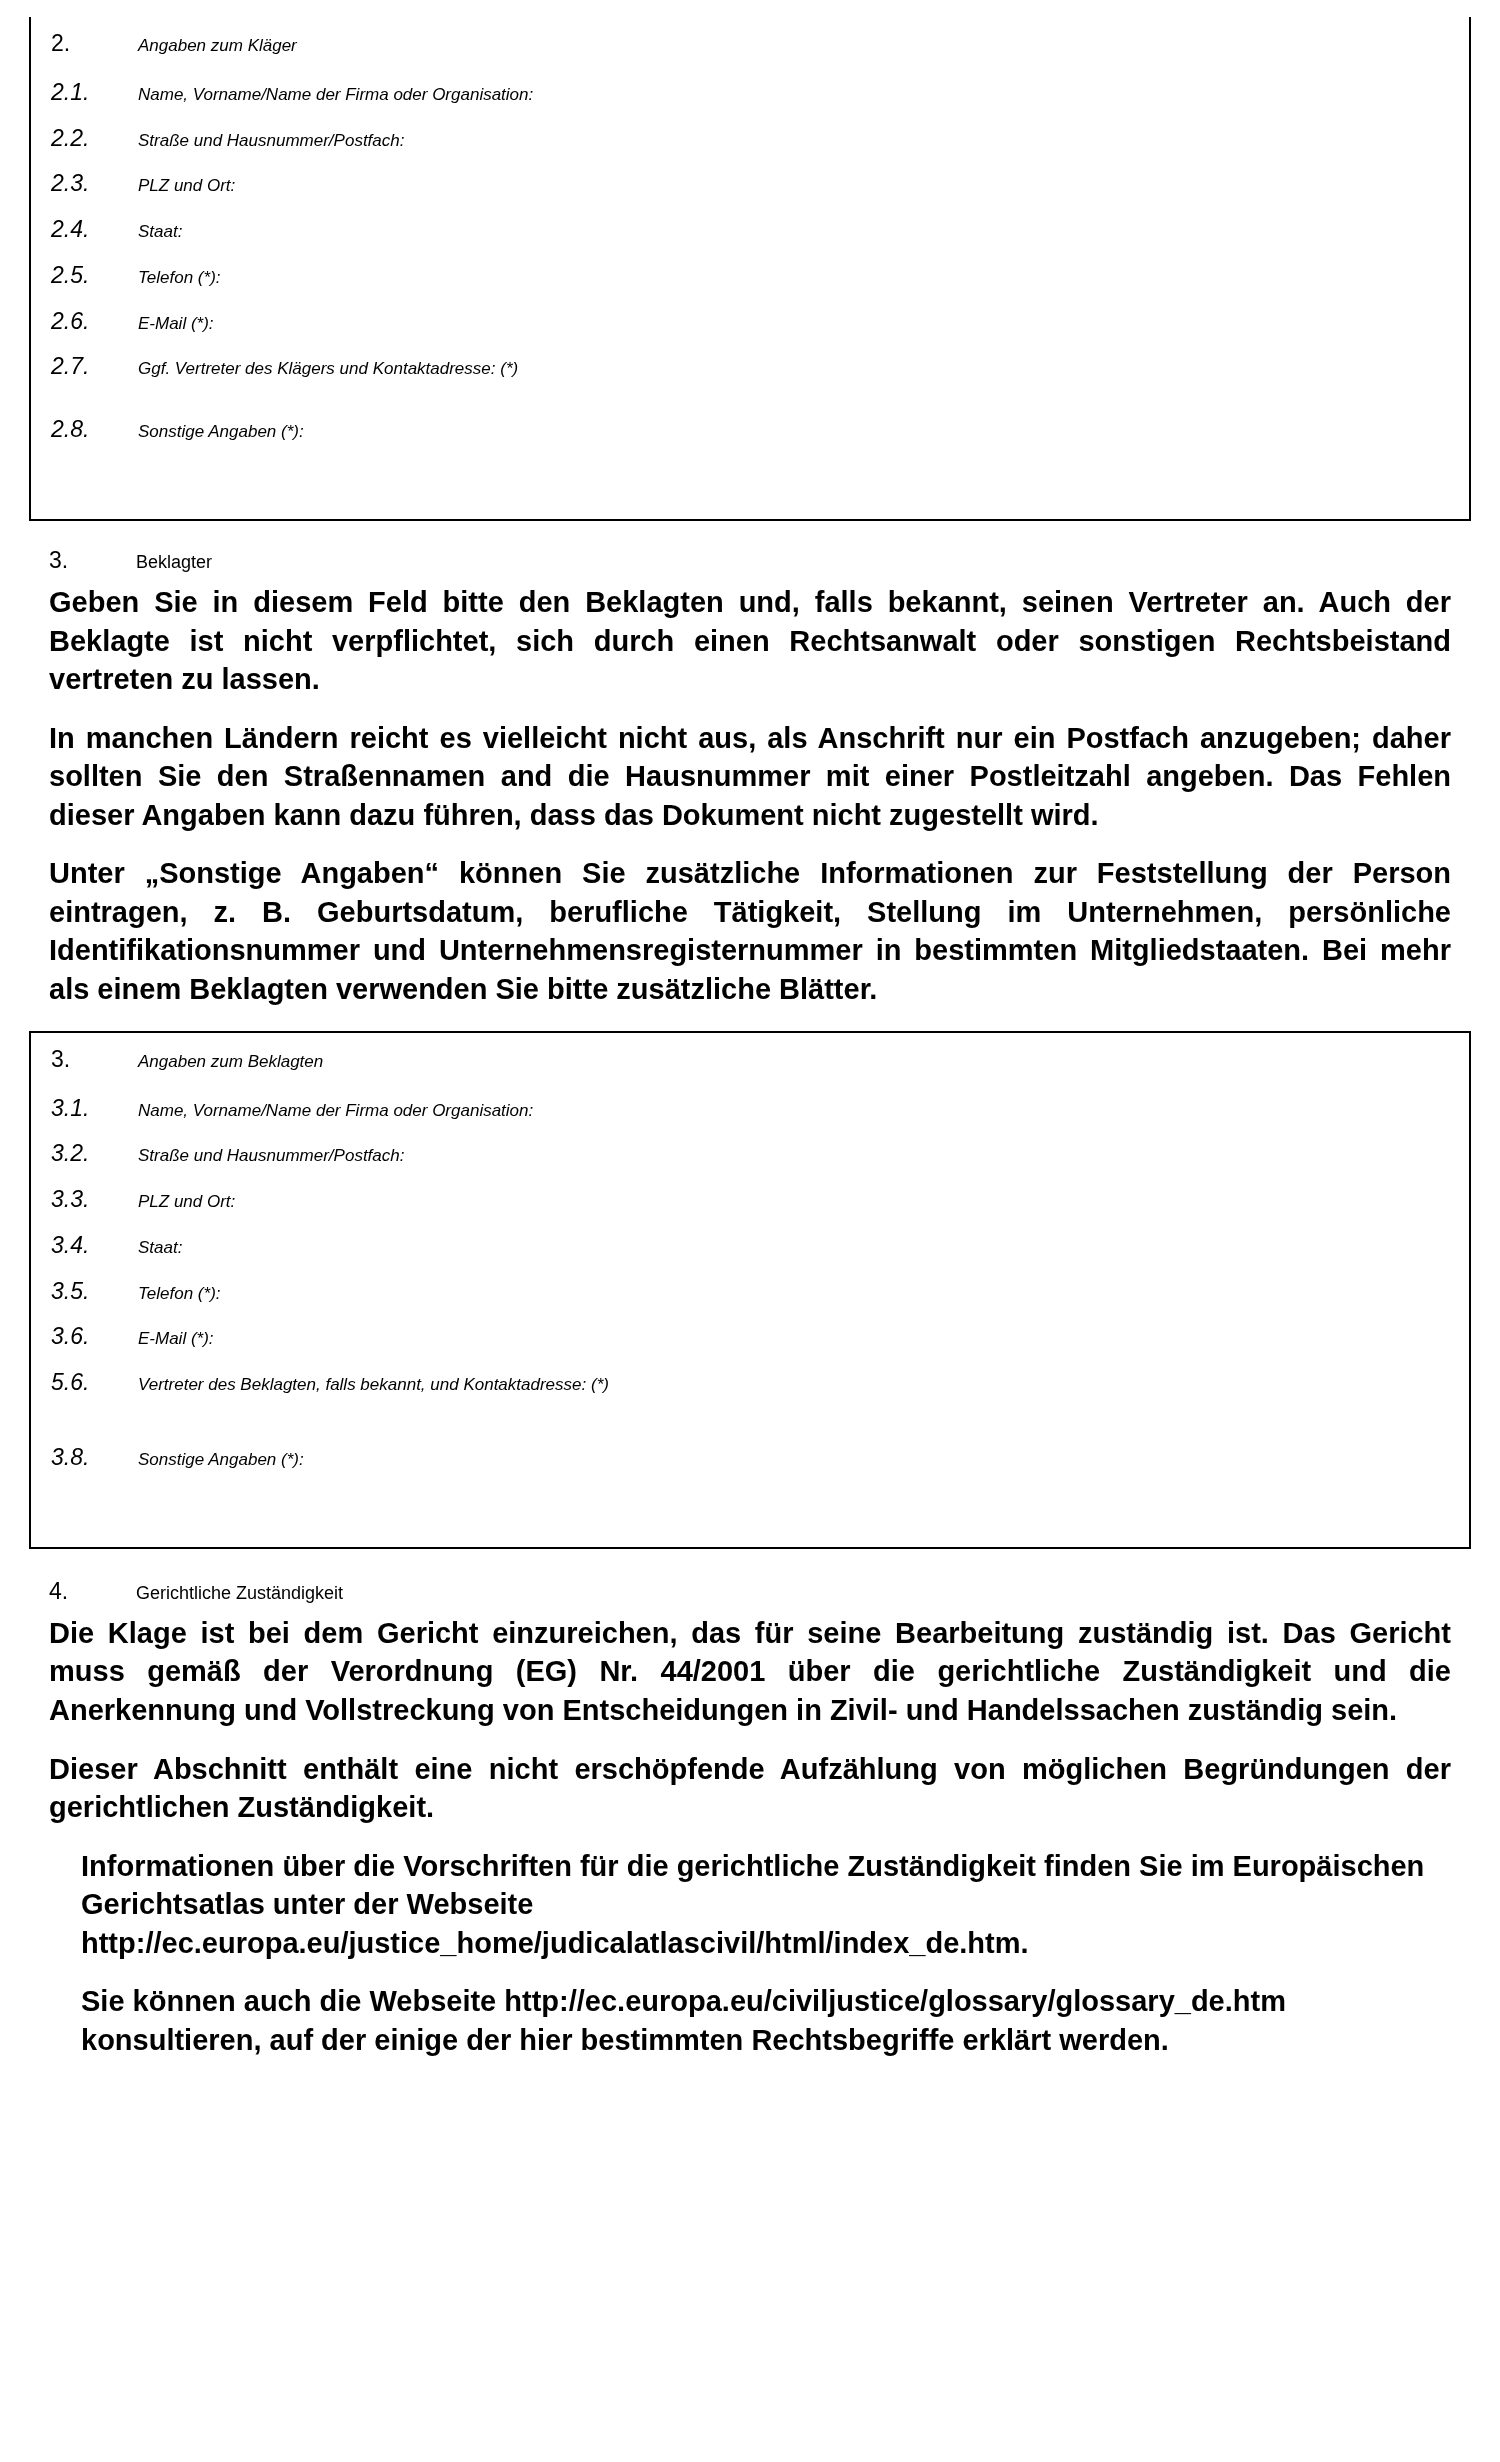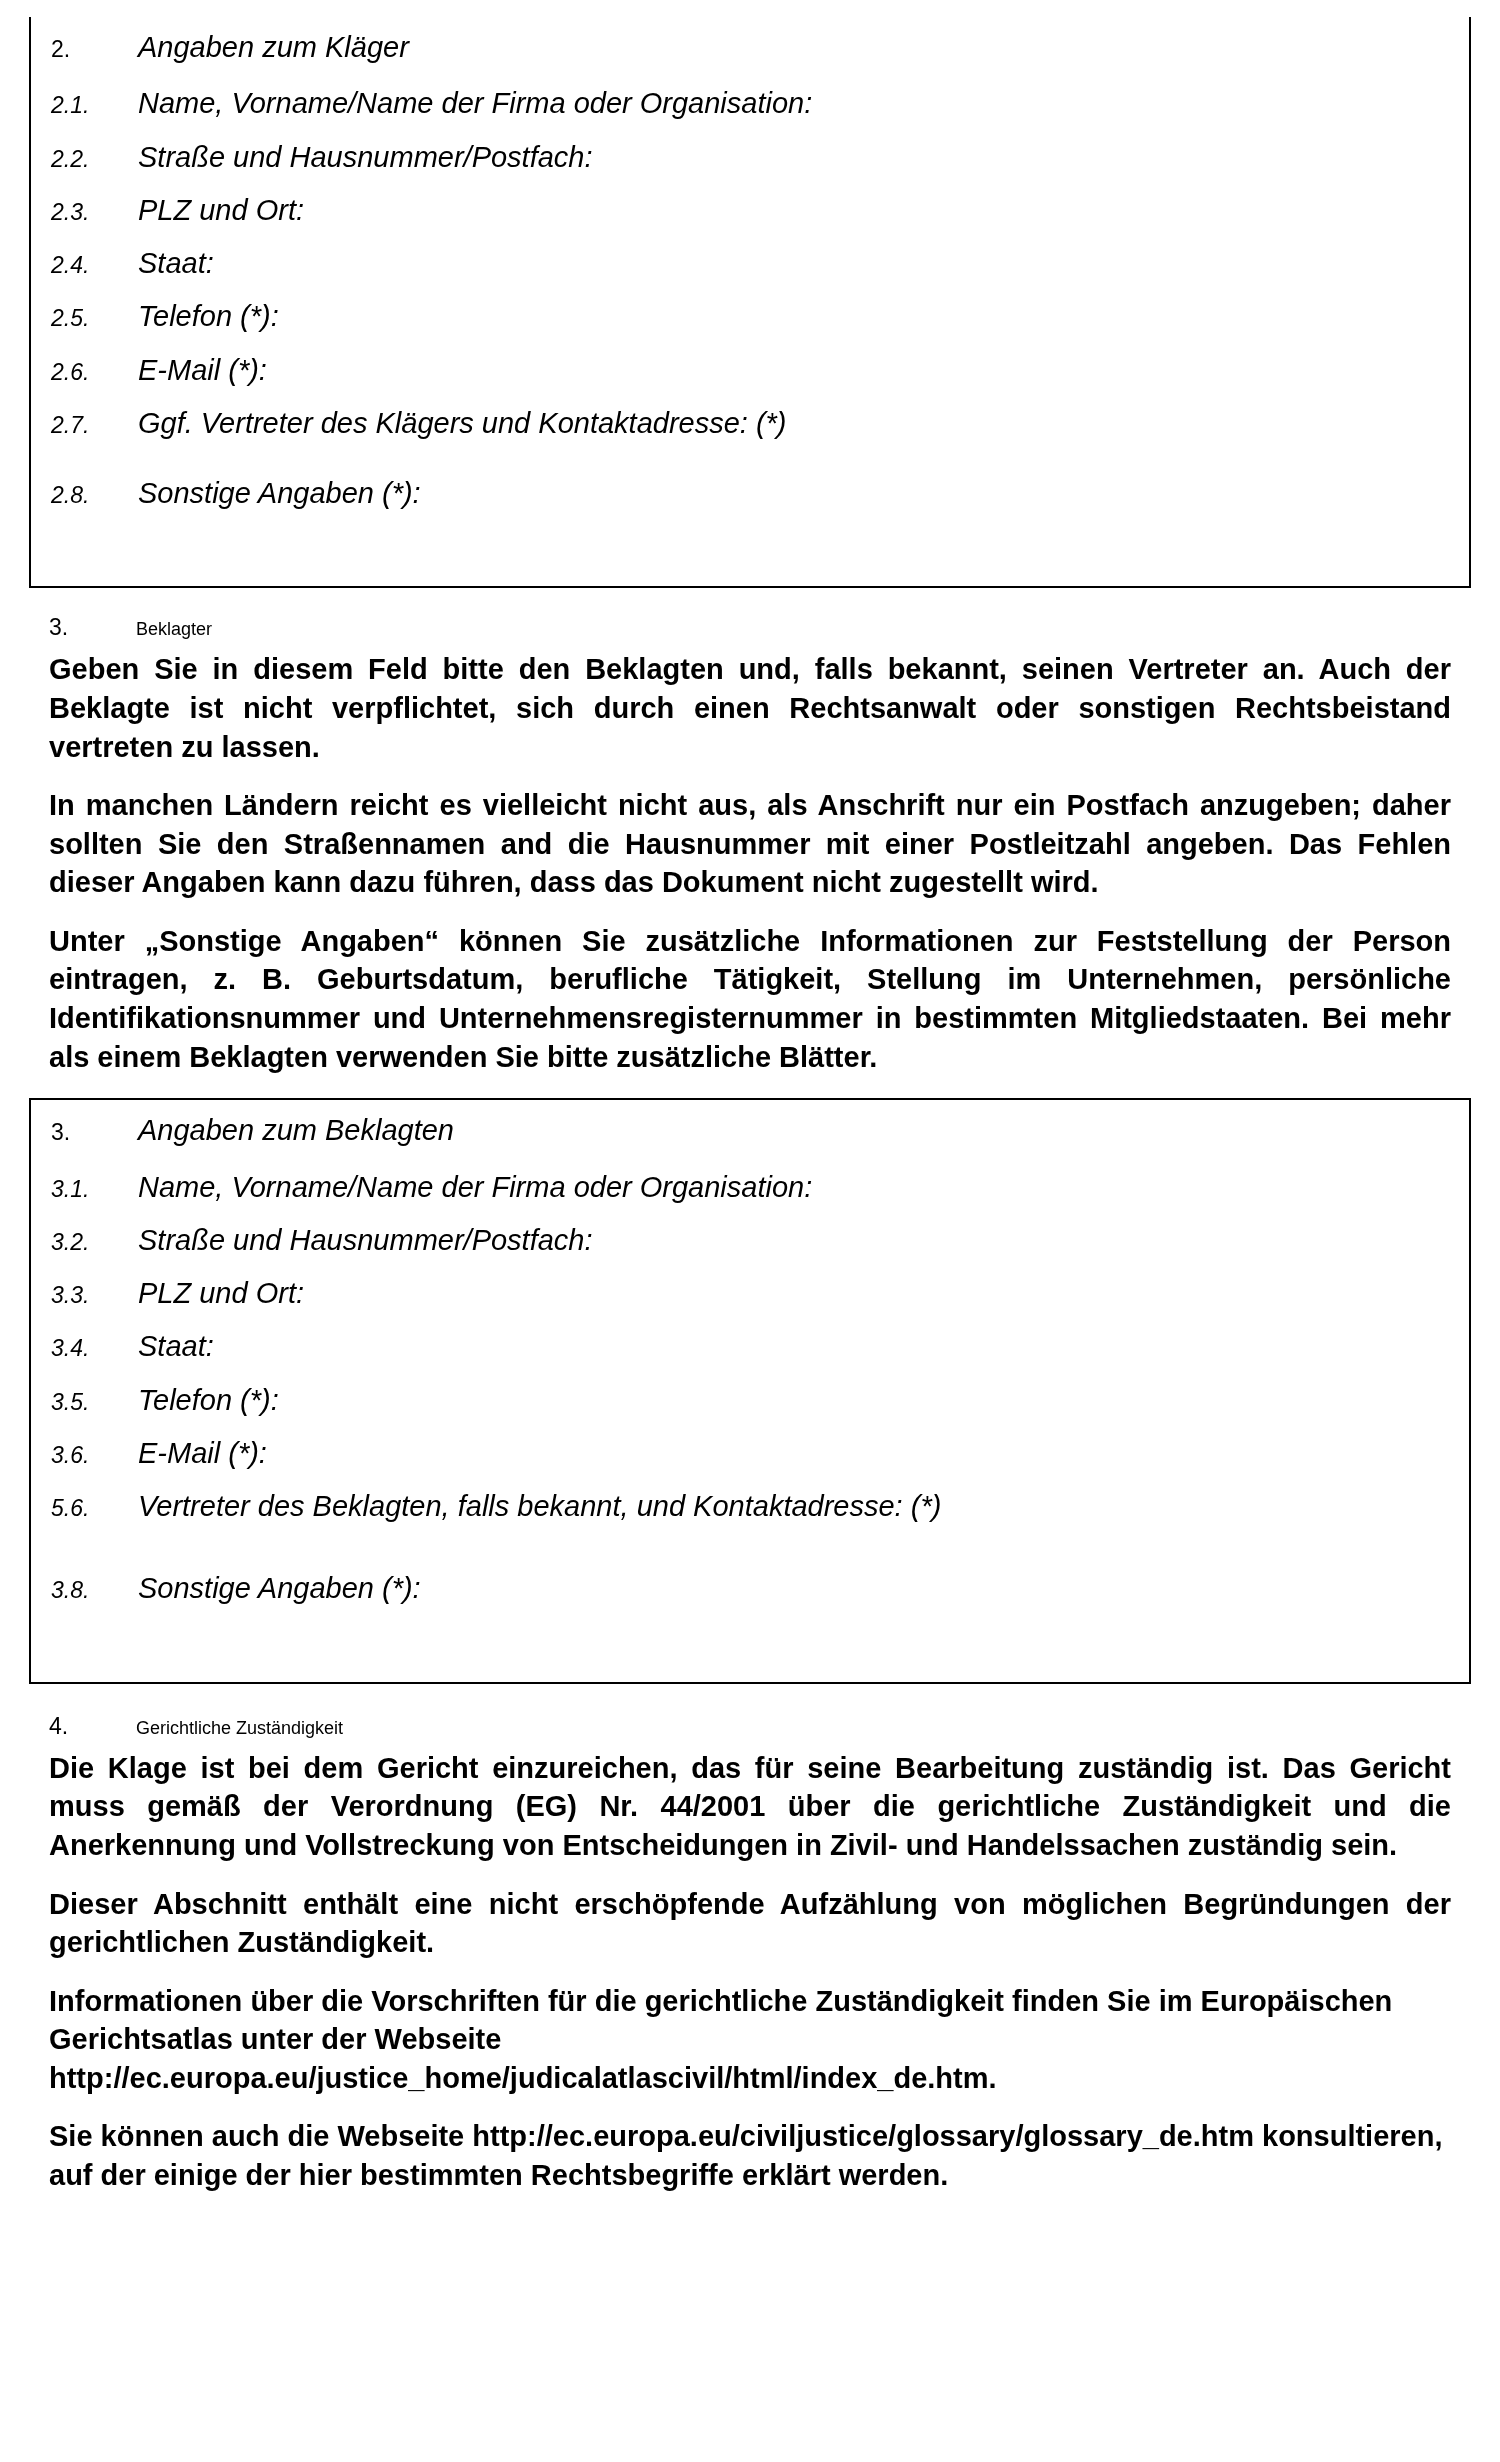--- a/index.html
+++ b/index.html
@@ -35,21 +35,21 @@
     margin: 0 0 17px 0;
     font-style: italic;
   }
   .field-num {
     width: 87px;
     flex: 0 0 87px;
     font-size: 23px;
     line-height: 1.25;
   }
   .field-label {
-    font-size: 29px;
+    font-size: 17px;
     line-height: 1.25;
     text-align: right;
   }
   .field-label.italic {
     font-style: italic;
   }
   .section-head-row {
     display: flex;
     align-items: baseline;
     margin: 0 0 20px 0;
@@ -74,21 +74,21 @@
     font-size: 18px;
   }
   p.body {
     font-size: 29px;
     line-height: 1.33;
     margin: 0 0 20px 0;
     text-align: justify;
     font-weight: bold;
   }
   p.body.last { margin-bottom: 0; }
-  p.body.nojust { text-align: left; }
+  p.body.nojust { text-align: left; margin-left: 32px; }
 
   .section4 {
     padding: 29px 20px 0 20px;
   }
 
   
   .footnote-wrap {
     position: absolute;
     left: 29px;
     right: 29px;

